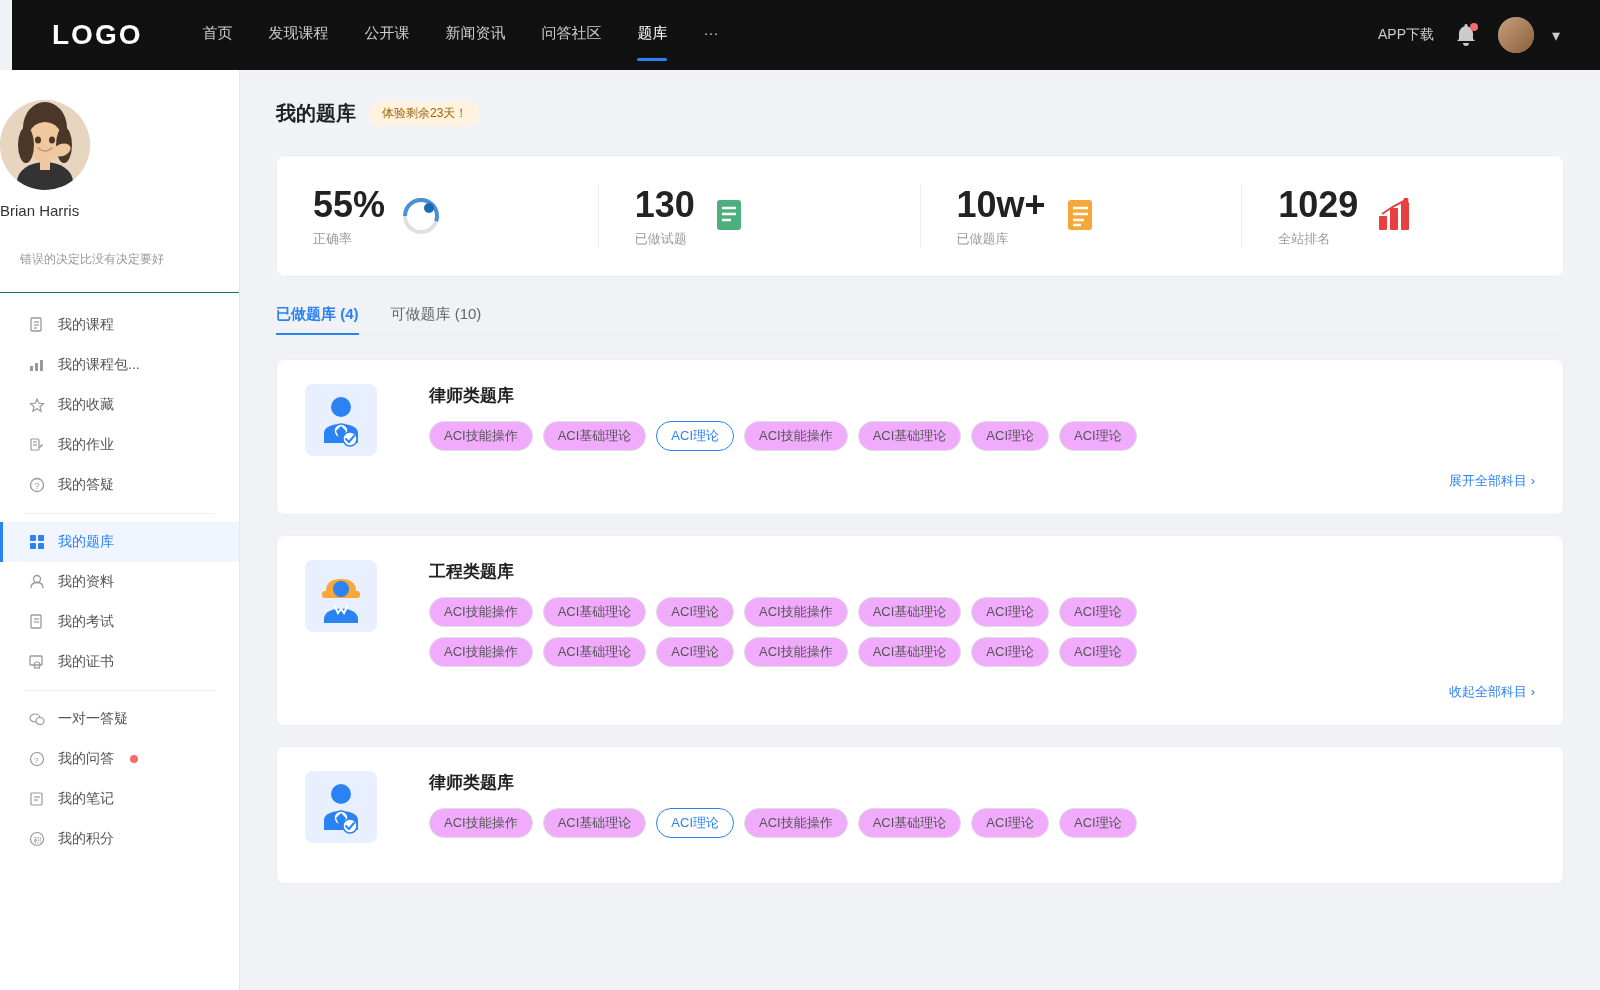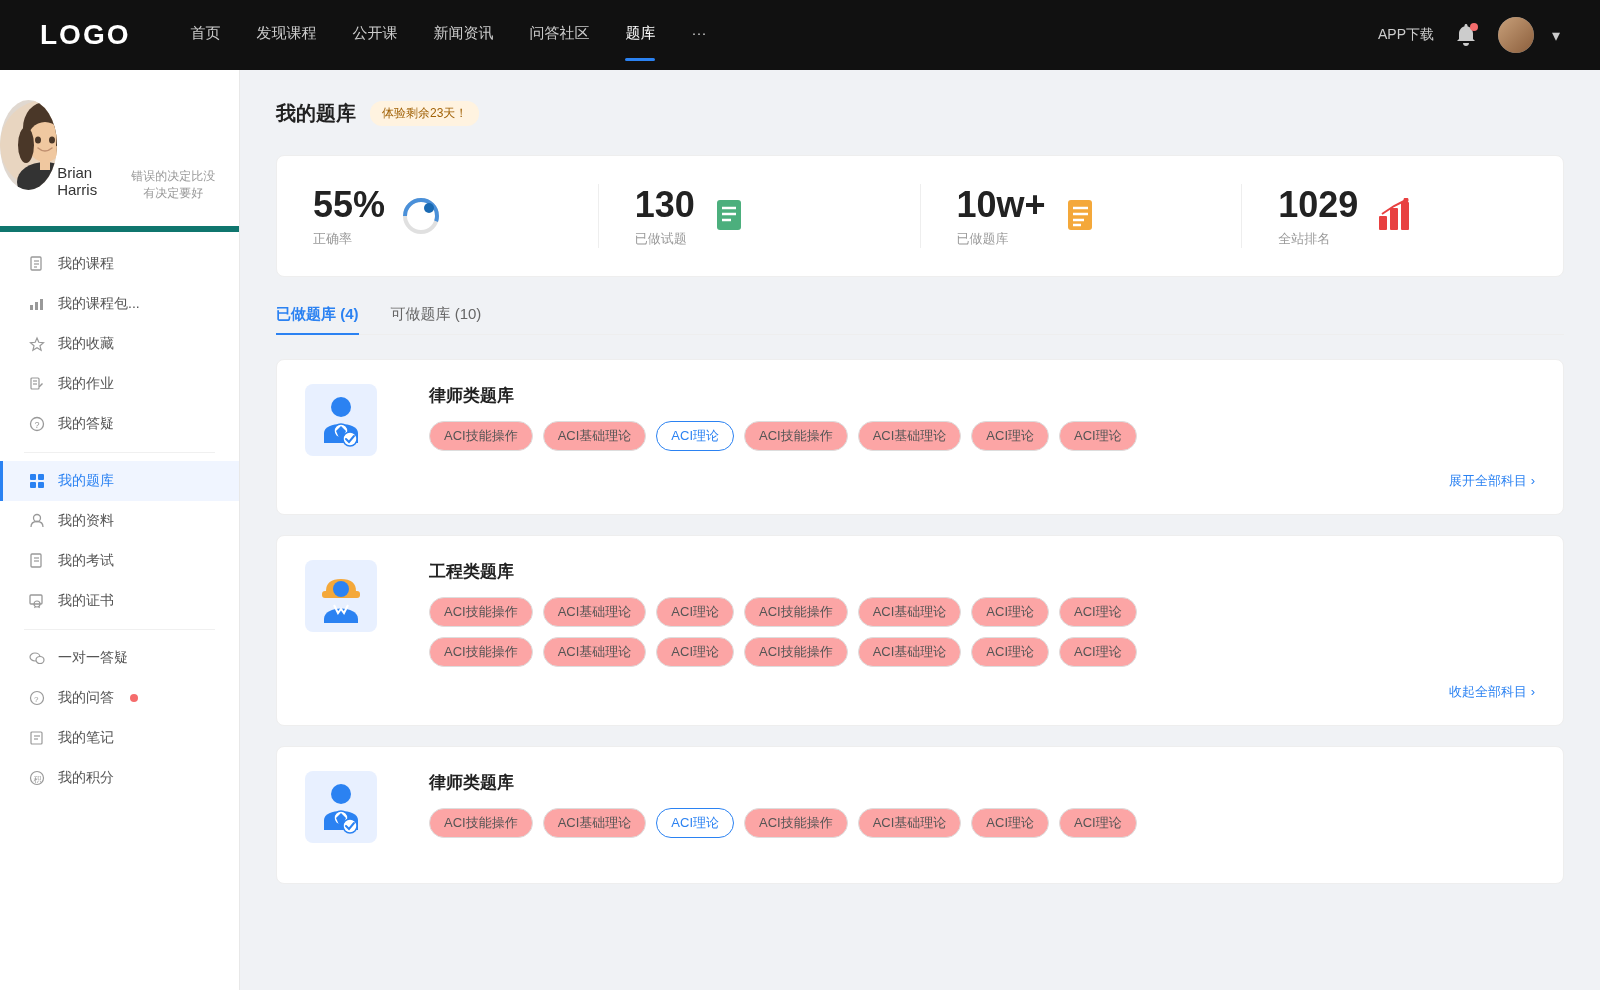--- a/index.html
+++ b/index.html
@@ -1,42 +1,42 @@
 <!DOCTYPE html>
 <html><head>
   <meta charset="utf-8">
   <style>
     * { box-sizing: border-box; margin: 0; padding: 0; }
     body { font-family: -apple-system, BlinkMacSystemFont, 'PingFang SC', 'Microsoft YaHei', sans-serif; background: #f0f2f5; min-height: 990px; }
 
     
     .navbar {
       background: #111; height: 70px; display: flex; align-items: center;
-      padding: 0 40px; position: fixed; top: 0; left: 0; right: 0; z-index: 100;
+      padding: 0 40px; position: fixed; top: 0; left: 12px; right: 0; z-index: 100;
     }
     .nav-logo { color: #fff; font-size: 28px; font-weight: 900; letter-spacing: 2px; margin-right: 60px; }
     .nav-links { display: flex; gap: 36px; flex: 1; }
     .nav-link { color: #ccc; font-size: 15px; cursor: pointer; position: relative; padding-bottom: 4px; text-decoration: none; }
     .nav-link.active { color: #fff; }
     .nav-link.active::after { content: ''; position: absolute; bottom: -14px; left: 0; right: 0; height: 3px; background: #2b82f2; border-radius: 2px; }
     .nav-right { display: flex; align-items: center; gap: 18px; margin-left: auto; }
     .nav-app-btn { color: #ccc; font-size: 14px; cursor: pointer; }
     .nav-bell { width: 28px; height: 28px; display: flex; align-items: center; justify-content: center; position: relative; cursor: pointer; }
     .nav-bell svg { fill: #ccc; }
     .nav-bell-dot { width: 8px; height: 8px; background: #f56c6c; border-radius: 50%; position: absolute; top: 2px; right: 2px; }
     .nav-avatar { width: 36px; height: 36px; border-radius: 50%; background: #888; overflow: hidden; cursor: pointer; }
     .nav-avatar-img { width: 100%; height: 100%; background: linear-gradient(135deg, #c8a07a, #8b5e3c); border-radius: 50%; }
     .nav-chevron { color: #ccc; cursor: pointer; }
 
     
     .main-layout { display: flex; margin-top: 70px; min-height: 920px; }
 
     
     .sidebar { width: 240px; background: #fff; padding: 30px 0; border-right: 1px solid #e8e8e8; flex-shrink: 0; }
-    .sidebar-profile { display: flex; flex-direction: row; align-items: flex-end; padding: 0 0 24px 0; border-bottom: 6px solid #0f766e; margin-bottom: 12px; }
+    .sidebar-profile { display: flex; flex-direction: column; align-items: flex-start; padding: 0 0 24px 0; border-bottom: 1px solid #0f766e; margin-bottom: 12px; }
     .profile-avatar { width: 90px; height: 90px; border-radius: 50%; background: #e0d8d0; overflow: hidden; margin-bottom: 12px; }
     .profile-name { font-size: 15px; color: #333; font-weight: 500; margin-bottom: 4px; }
     .profile-motto { font-size: 12px; color: #999; text-align: center; padding: 0 20px; margin-top: 28px; }
     .sidebar-menu { padding: 0 0; }
     .sidebar-item { display: flex; align-items: center; gap: 12px; padding: 11px 28px; cursor: pointer; color: #555; font-size: 14px; position: relative; }
     .sidebar-item.active { color: #2b82f2; background: #f0f5ff; }
     .sidebar-item.active::before { content: ''; position: absolute; left: 0; top: 0; bottom: 0; width: 3px; background: #2b82f2; }
     .sidebar-icon { width: 18px; height: 18px; display: flex; align-items: center; justify-content: center; flex-shrink: 0; }
     .sidebar-divider { height: 1px; background: #f0f0f0; margin: 8px 24px; }
     .menu-badge { width: 8px; height: 8px; background: #f56c6c; border-radius: 50%; margin-left: 4px; }
@@ -61,21 +61,21 @@
     .tab.active { color: #2b82f2; font-weight: 600; }
     .tab.active::after { content: ''; position: absolute; bottom: -1px; left: 0; right: 0; height: 2px; background: #2b82f2; }
 
     
     .qbank-card { background: #fff; border: 1px solid #eee; border-radius: 8px; padding: 24px 28px; margin-bottom: 20px; }
     .qbank-header { display: flex; align-items: flex-start; gap: 20px; margin-bottom: 16px; }
     .qbank-icon { width: 72px; height: 72px; background: #e8f0ff; border-radius: 8px; display: flex; align-items: center; justify-content: center; flex-shrink: 0; }
     .qbank-info { flex: 1; margin-left: 32px; }
     .qbank-name { font-size: 17px; font-weight: 600; color: #222; margin-bottom: 14px; }
     .tags-row { display: flex; flex-wrap: wrap; gap: 10px; align-items: center; }
-    .tag { padding: 5px 14px; border: 1px solid #ddd; border-radius: 20px; font-size: 13px; color: #555; cursor: pointer; background: #fca5a5; }
+    .tag { padding: 5px 14px; border: 1px solid #ddd; border-radius: 20px; font-size: 13px; color: #555; cursor: pointer; background: #f0abfc; }
     .tag.active-tag { border-color: #2b82f2; color: #2b82f2; background: #fff; }
     .card-footer { display: flex; justify-content: flex-end; margin-top: 12px; }
     .expand-btn { font-size: 13px; color: #2b82f2; cursor: pointer; }
     .collapse-btn { font-size: 13px; color: #2b82f2; cursor: pointer; }
     .tags-row-2 { display: flex; flex-wrap: wrap; gap: 10px; margin-top: 10px; }
   </style>
 </head>
 <body>
 
 <nav class="navbar">

